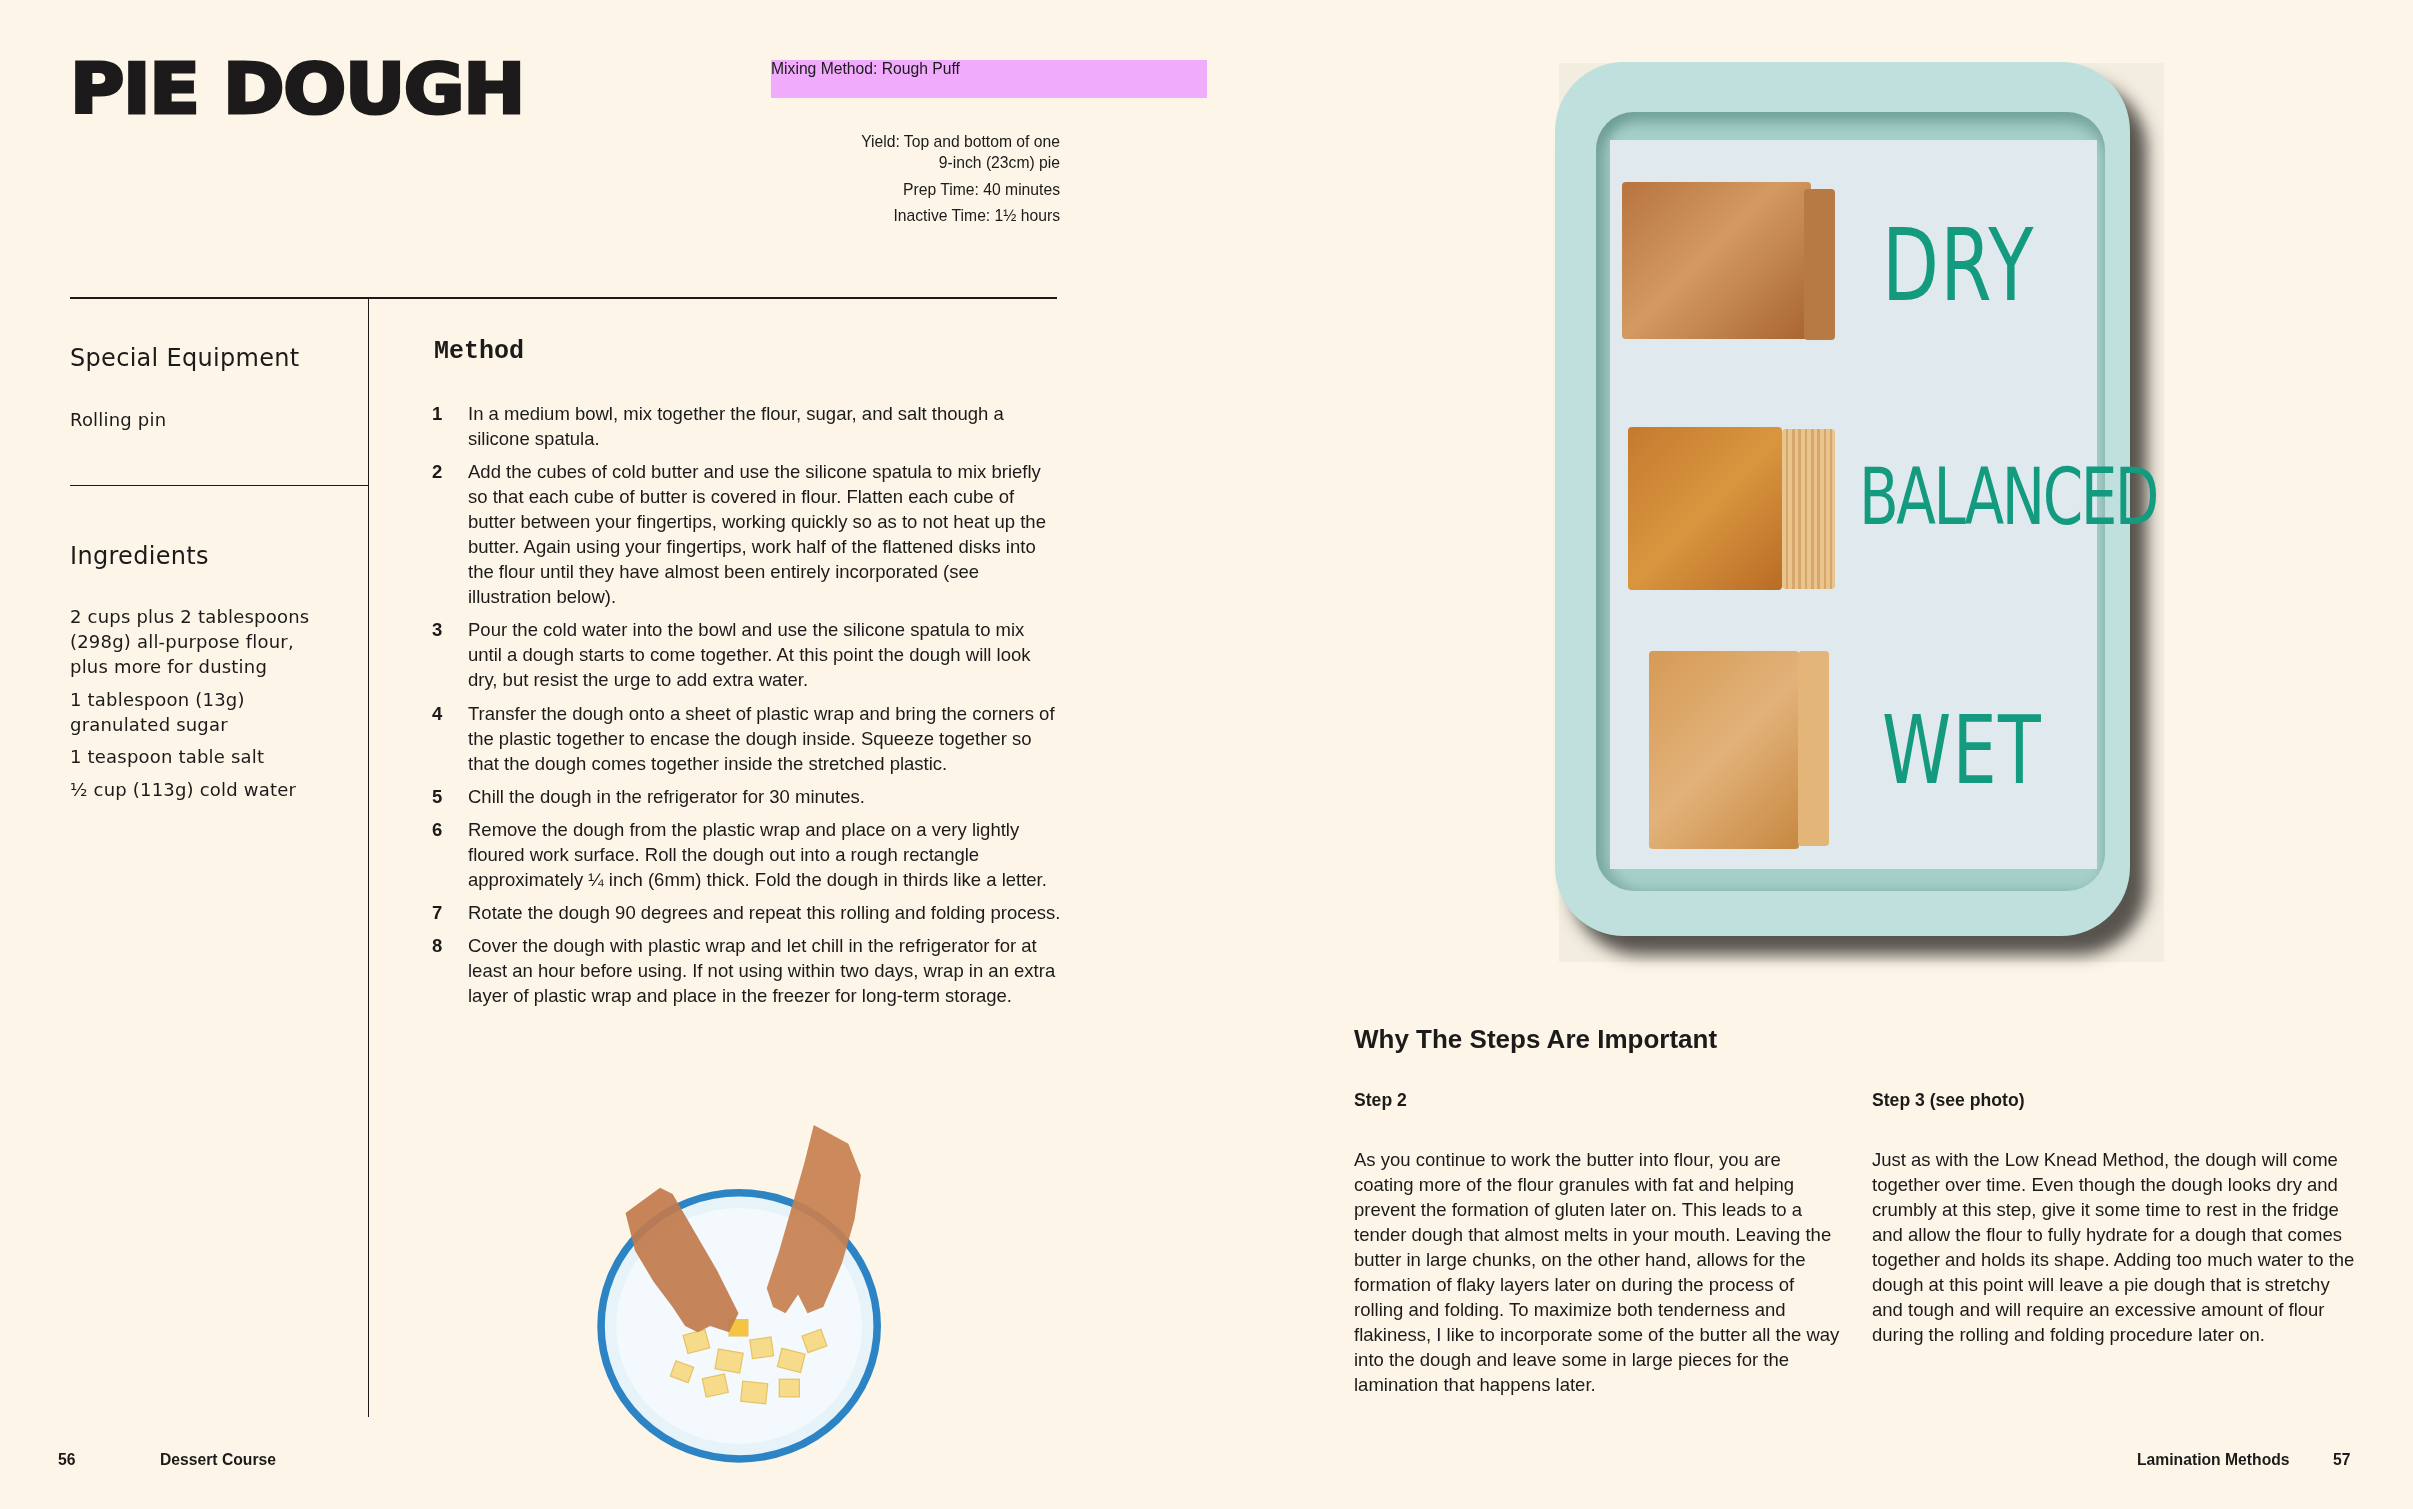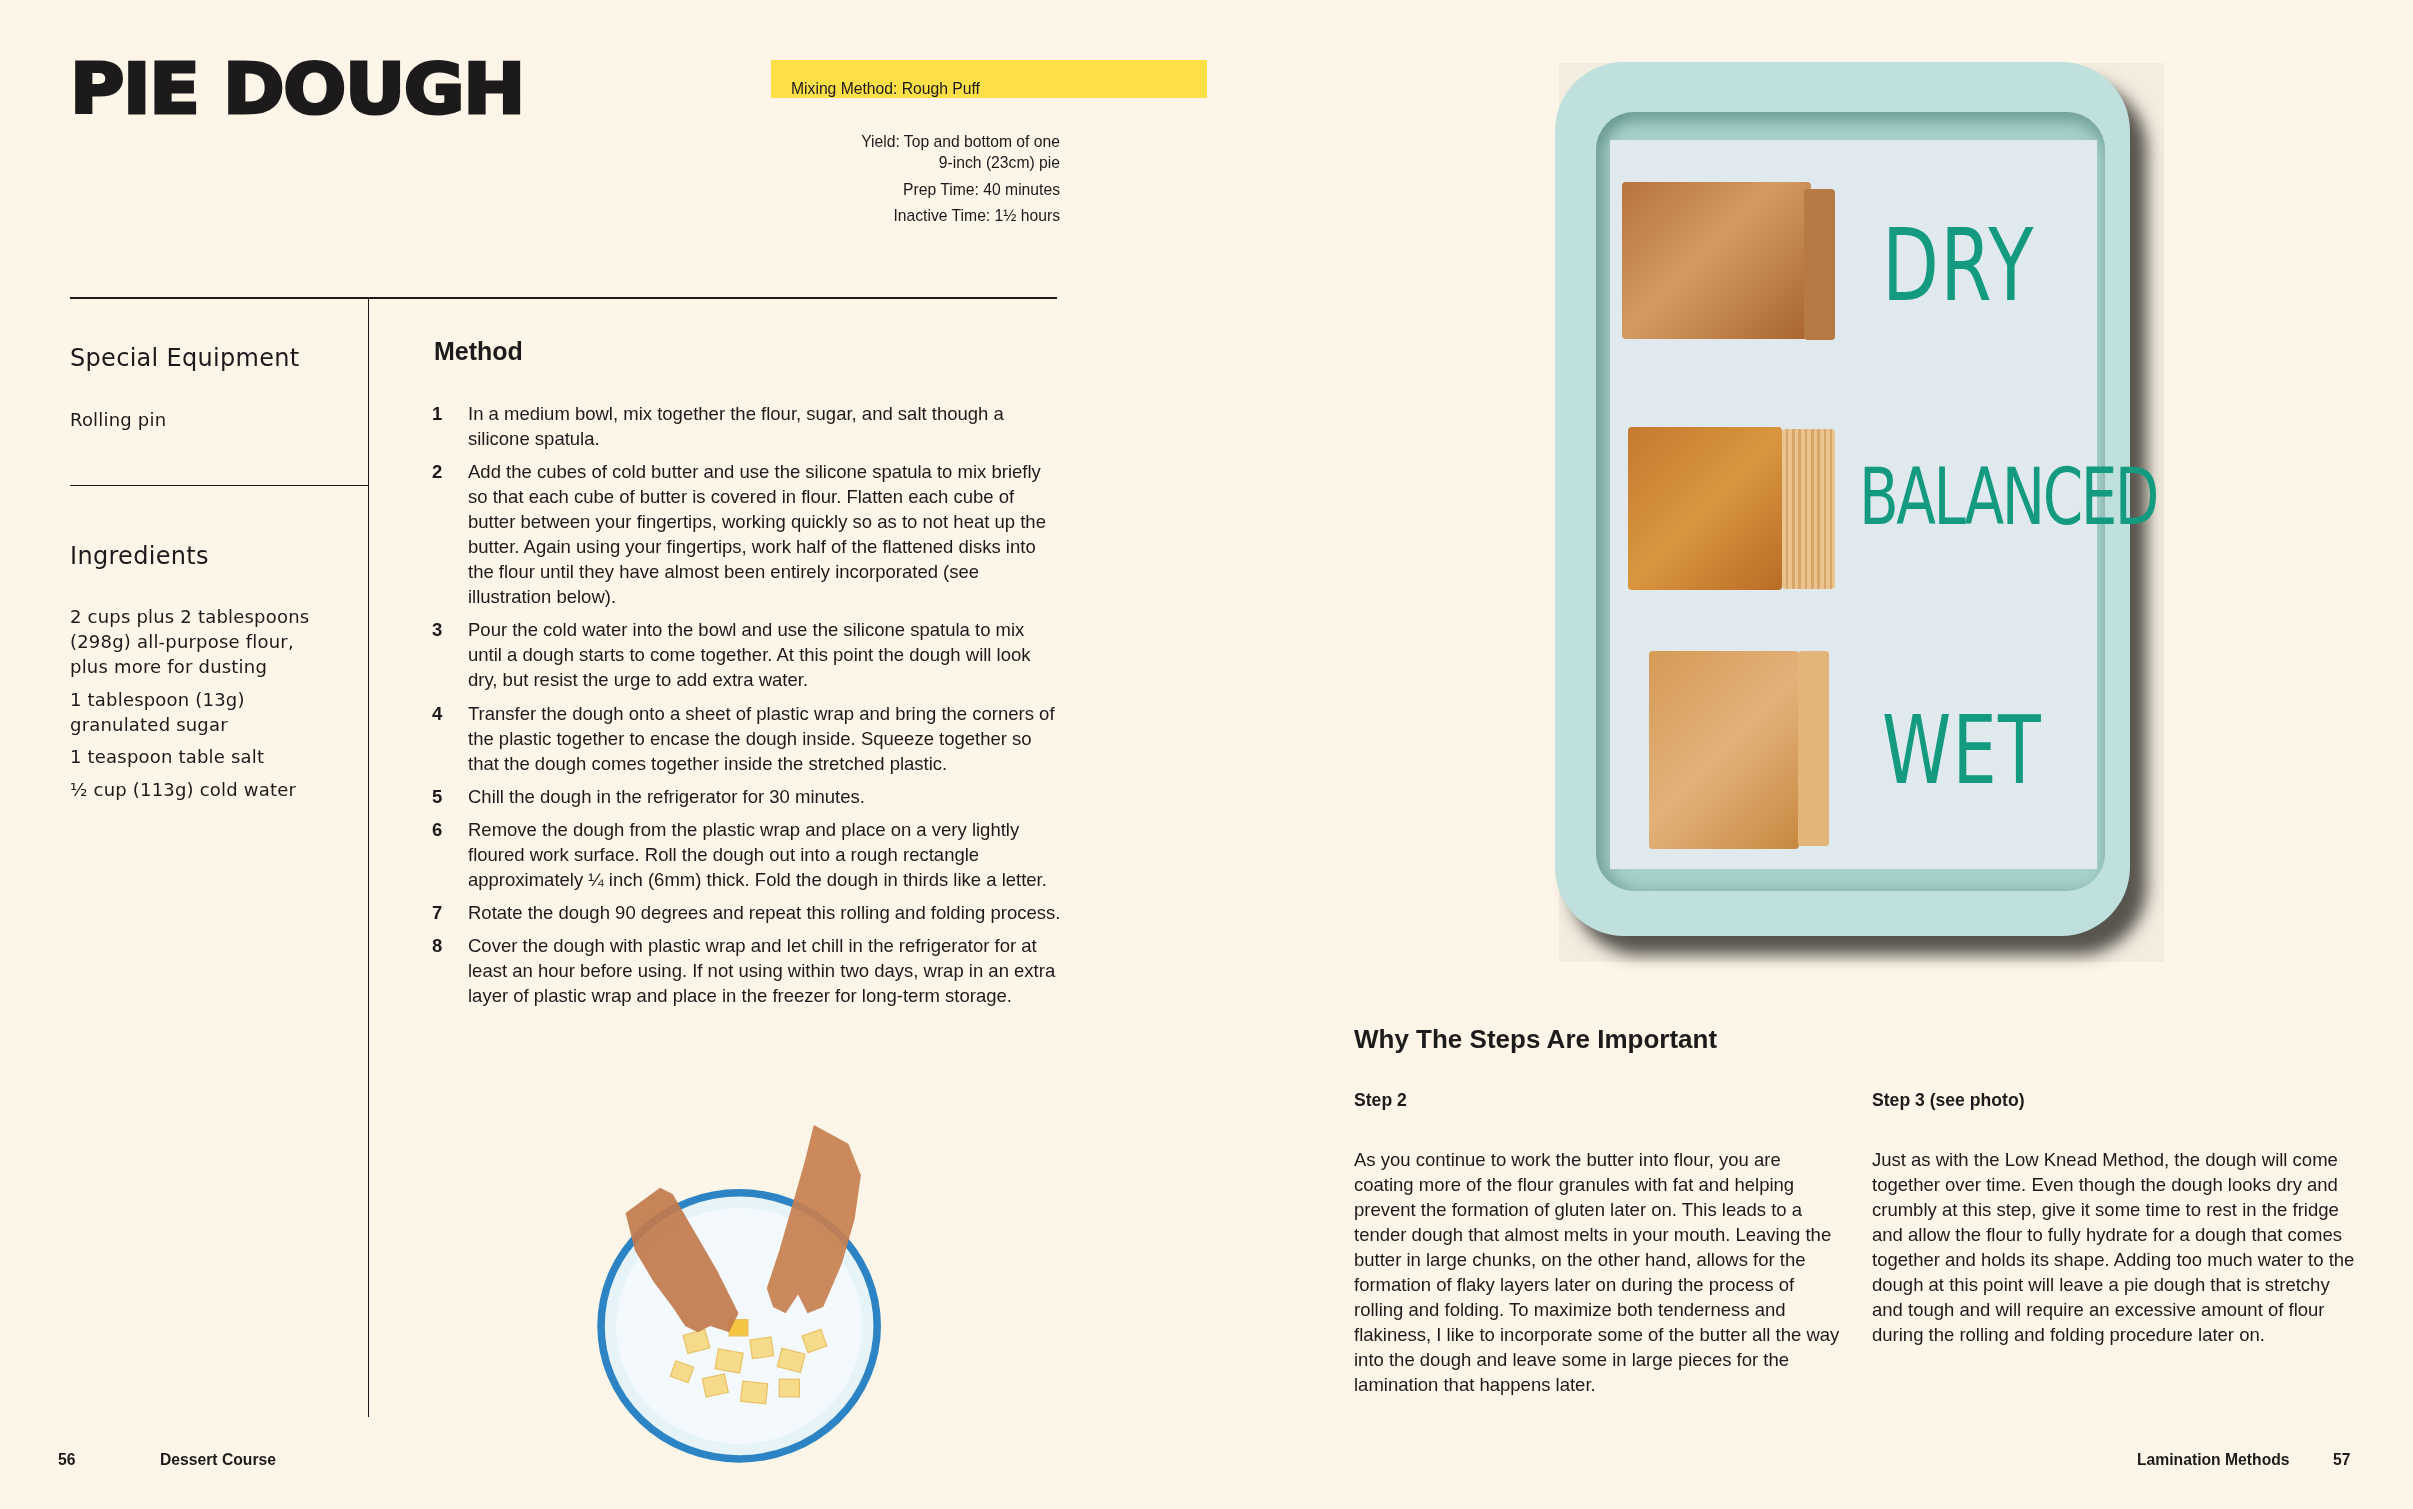--- a/index.html
+++ b/index.html
@@ -9,32 +9,32 @@
     font-family:"Liberation Sans", sans-serif;
   }
   .abs { position:absolute; }
   .title {
     left:70px; top:54px; font-family:"DejaVu Sans", sans-serif;
     font-weight:900; font-size:70px; letter-spacing:-1.3px; line-height:1;
     transform:scaleX(1.06); transform-origin:left top; font-stretch:expanded;
     -webkit-text-stroke:3.1px #1c1a1a;
   }
   .badge {
-    left:771px; top:60px; width:436px; height:38px; background:#fde047;
-    display:flex; align-items:flex-end; box-sizing:border-box; padding-left:20px;
+    left:771px; top:60px; width:436px; height:38px; background:#f0abfc;
+    display:flex; align-items:flex-start; box-sizing:border-box; 
     font-size:15.7px; color:#1c1a1a;
   }
   .meta { left:771px; top:131px; width:289px; font-size:15.7px; line-height:21px;text-align:right; }
   .meta .row { margin-bottom:5.7px; }
   .rule-h { background:#1c1a1a; height:1.9px; }
   .rule-v { background:#1c1a1a; width:1.9px; }
   .h-sec { font-family:"DejaVu Sans", sans-serif; font-weight:normal; font-size:24px; letter-spacing:0.3px; }
   .left-body { font-family:"DejaVu Sans", sans-serif; font-size:18px; line-height:25px; letter-spacing:0.2px; }
   .left-body .ing { margin-bottom:7.5px; }
-  .method-title { font-weight:bold; font-size:25px; }
+  .method-title { font-weight:bold; font-size:25px;font-family:Liberation Mono, monospace; }
   .steps { left:432px; top:401px; width:629px; font-size:18.5px; line-height:25px; }
   .step { display:flex; margin-bottom:8.2px; }
   .step .num { width:36px; flex:none; font-weight:bold; }
   .step .txt { flex:1; }
   .footer { font-weight:bold; font-size:15.7px; }
   .why-title { left:1354px; top:1024px; font-weight:bold; font-size:26px; }
   .col-h { font-weight:bold; font-size:17.6px; }
   .col-body { font-size:18.5px; line-height:25px; width:490px; }
   
   .photo-bg { left:1559px; top:63px; width:605px; height:899px; background:#f3ede0; }

